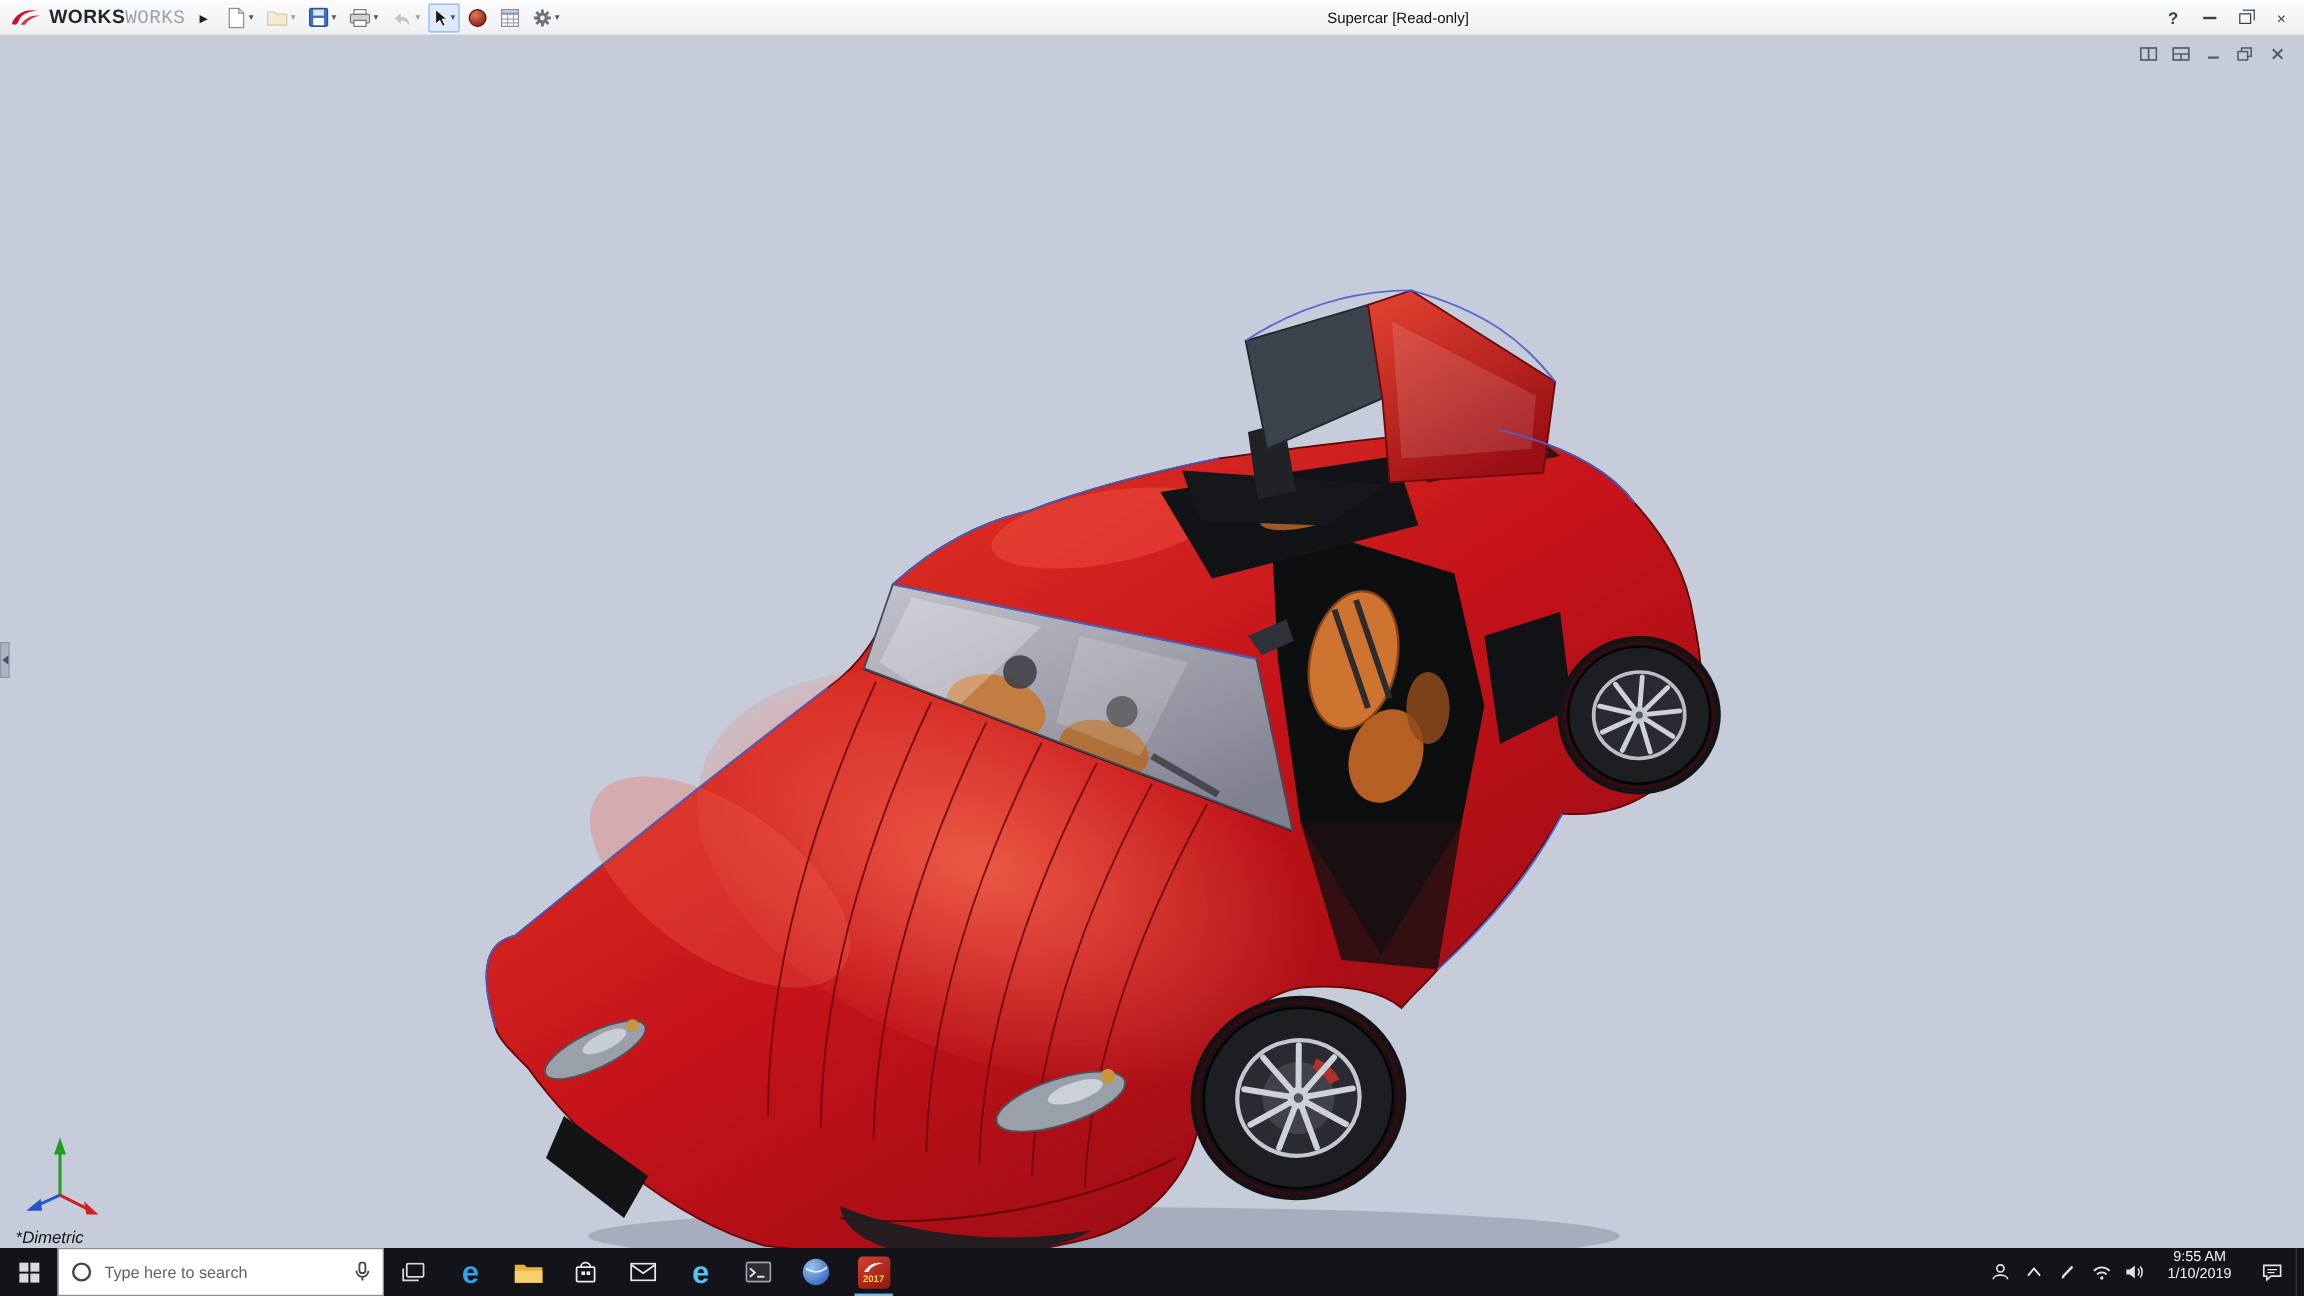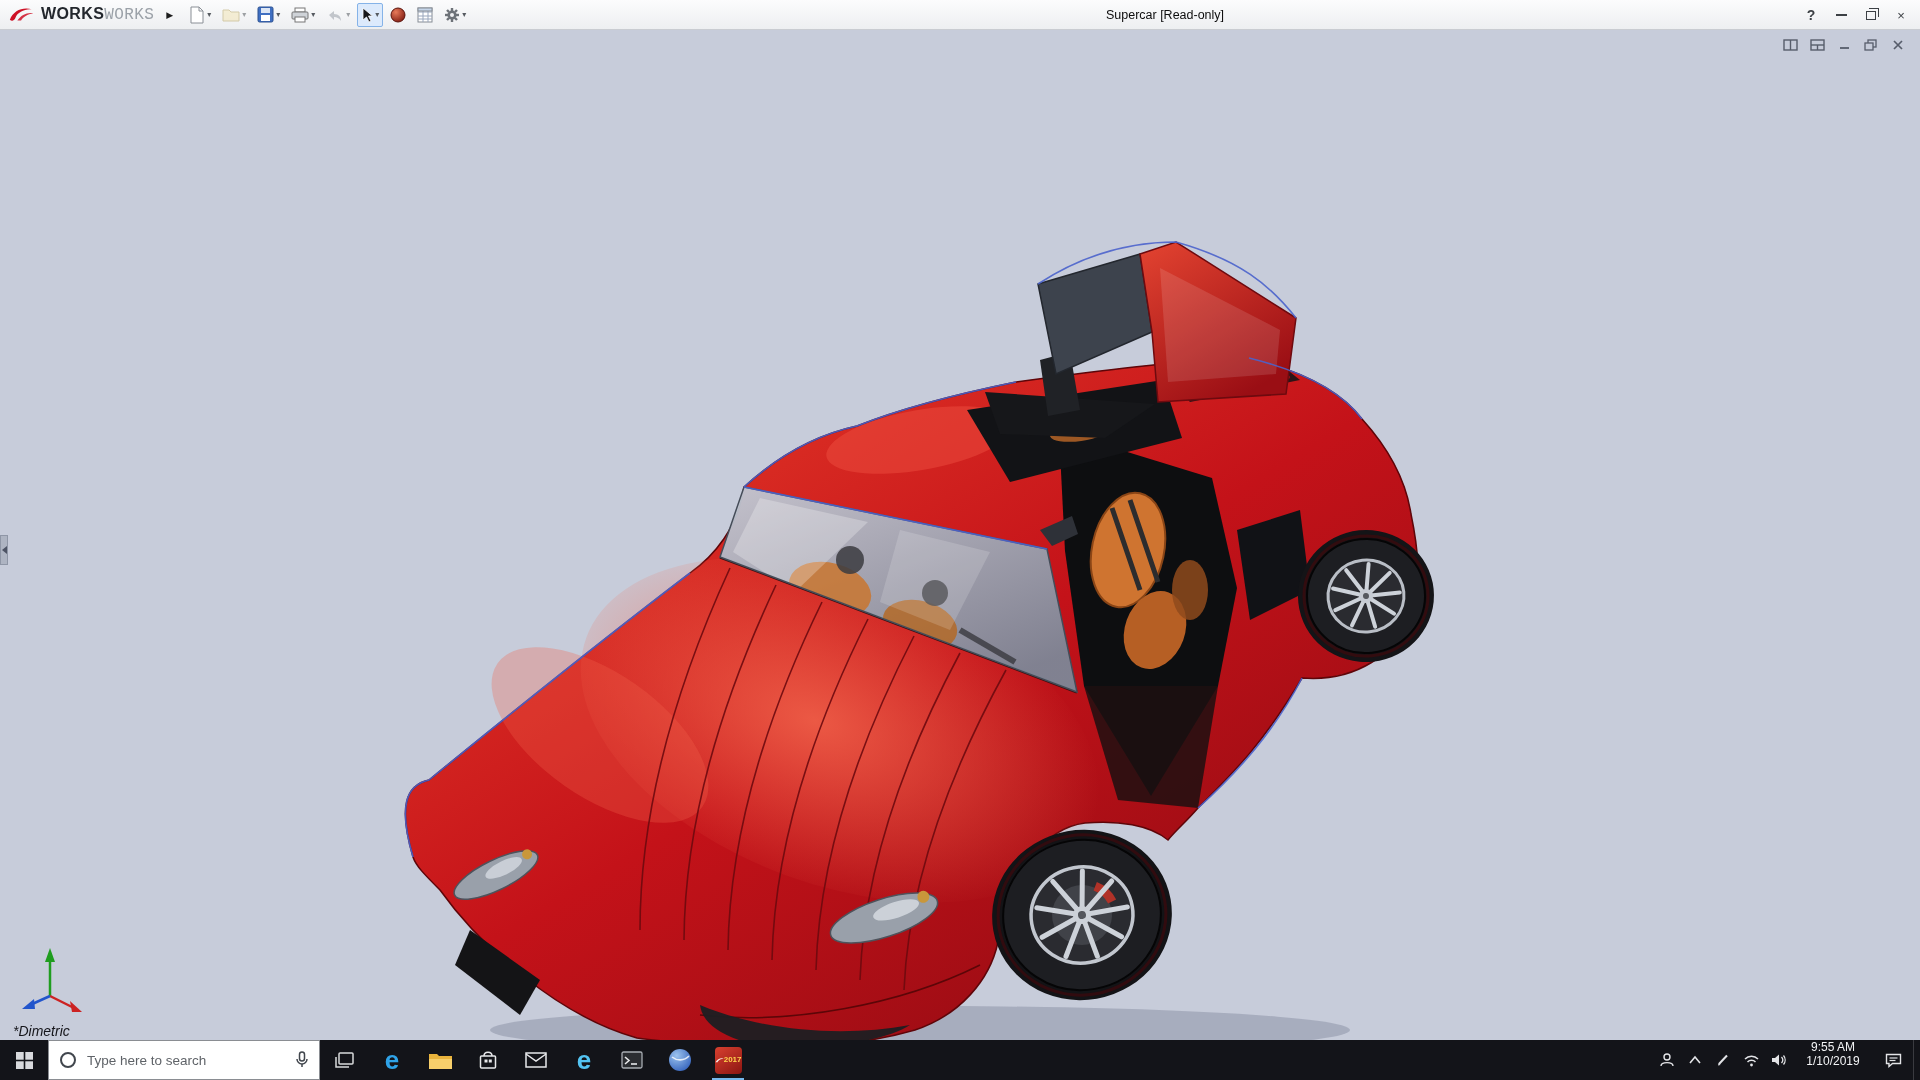--- a/index.html
+++ b/index.html
@@ -54,21 +54,21 @@
   .tb-search input { flex:1; border:none; outline:none; font-size:13.5px; color:#3c4043;
                background:transparent; font-family:"Liberation Sans",sans-serif; }
   .tb-search input::placeholder { color:#5f6368; opacity:1; }
   .task-btn { width:48px; display:flex; align-items:center; justify-content:center; position:relative; }
   .task-btn.running::after { content:""; position:absolute; bottom:0; left:8px; right:8px;
                height:2.5px; background:#76b9ed; }
   .edge-glyph { font-size:26px; font-weight:bold; color:#2fa3e8; }
   .ie-glyph { font-size:26px; font-weight:bold; color:#53c4f2; }
   .sw-icon { width:27px; height:27px; border-radius:4px;
              background:linear-gradient(145deg,#d8402f,#8c1612);
-             display:flex; flex-direction:row; align-items:center; justify-content:center; }
+             display:flex; flex-direction:column; align-items:center; justify-content:center; }
   .sw-badge { font-size:8px; font-weight:bold; color:#ffd34d; line-height:8px; }
   .tray { margin-left:auto; display:flex; align-items:stretch; }
   .tray-ico { width:28px; display:flex; align-items:center; justify-content:center; }
   .tray-clock { width:80px; display:flex; flex-direction:column; align-items:center;
                 justify-content:flex-start; color:#f2f3f5; font-size:12px; line-height:14px; }
   .show-desktop { width:7px; border-left:1px solid #3a3b40; }
 </style>
 </head>
 <body>
 

